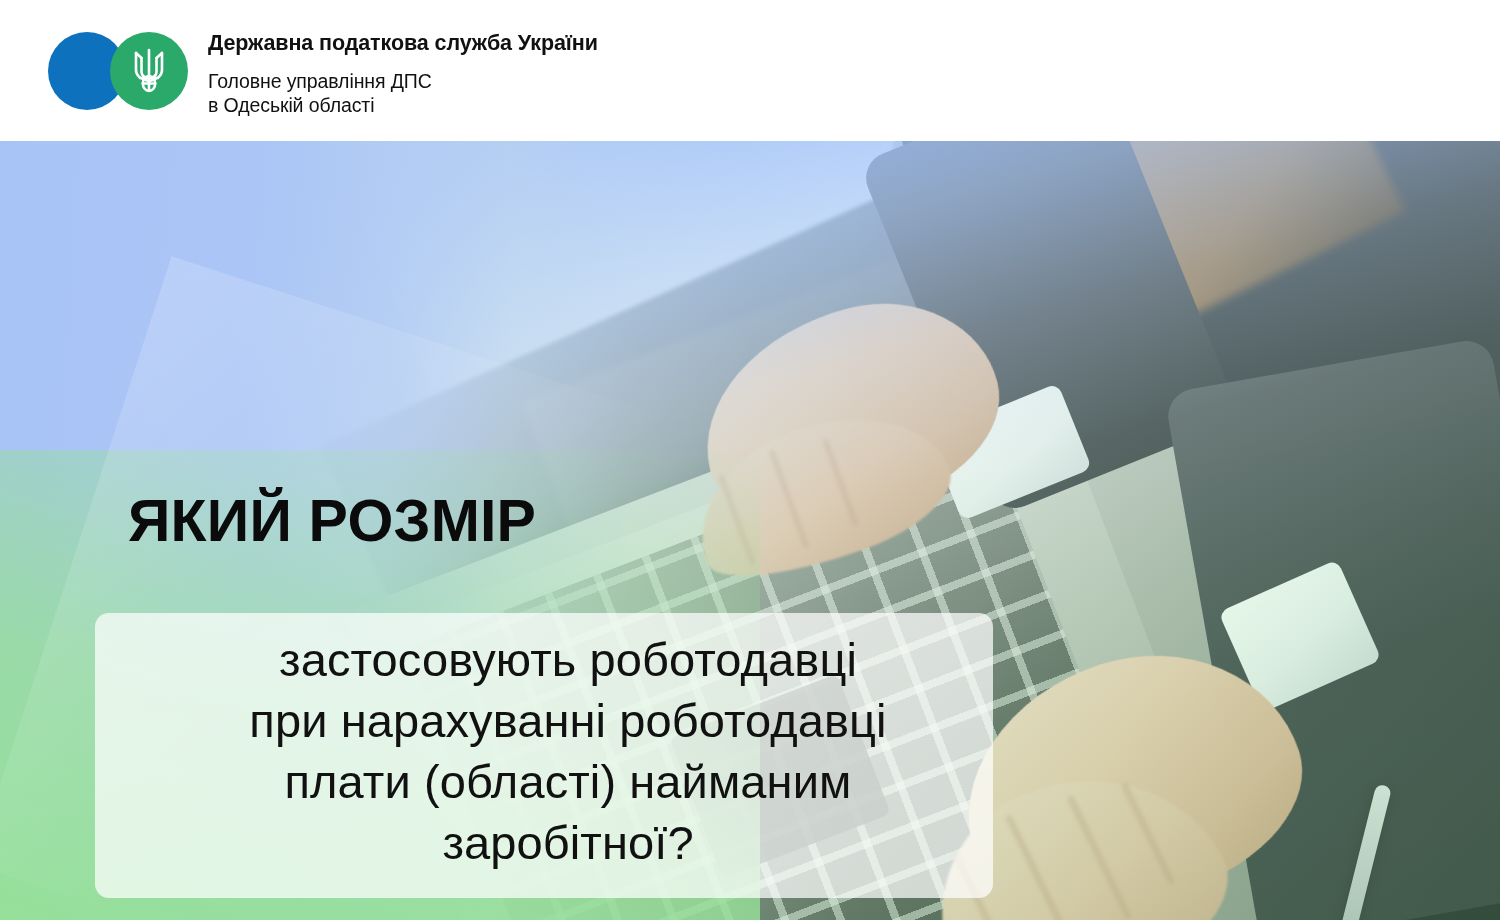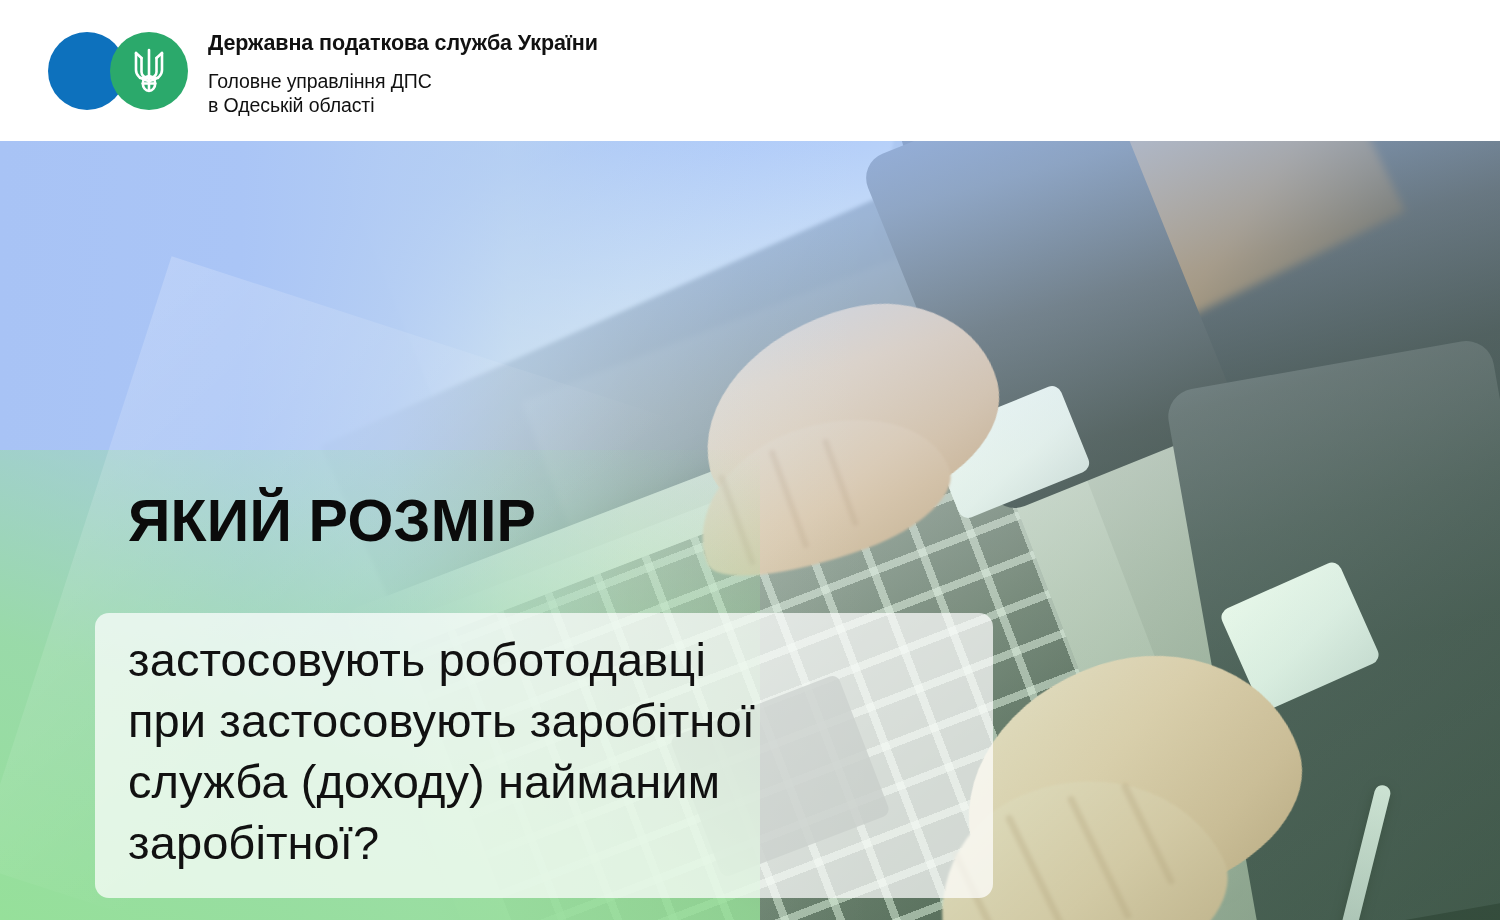--- a/index.html
+++ b/index.html
@@ -384,21 +384,21 @@
     left: 128px;
     top: 488px;
     width: 880px;
     z-index: 30;
     font-size: 47px;
     font-weight: normal;
     line-height: 1.30;
     color: #111111;
     letter-spacing: 0.1px;
   }
-  .body-line { display: block; white-space: nowrap; }
+  .body-line { display: block; white-space: nowrap; text-align: center; }
 </style>
 </head>
 <body>
 
 <div class="poster">
 
   <div class="header-bar">
 
     <div class="logo-mark">
       <div class="logo-circle-blue"></div>
@@ -476,19 +476,19 @@
     <div class="sheen"></div>
 
     <div class="body-panel"></div>
 
     <h1 class="headline">
       <span class="headline-line">ЯКИЙ РОЗМІР</span>
     </h1>
 
     <div class="body-text">
       <span class="body-line">застосовують роботодавці</span>
-      <span class="body-line">при застосовують заробітної</span>
-      <span class="body-line">служба (доходу) найманим</span>
+      <span class="body-line">при нарахуванні роботодавці</span>
+      <span class="body-line">плати (області) найманим</span>
       <span class="body-line">заробітної?</span>
     </div>
 
   </div>
 </div>
 
 </body></html>

